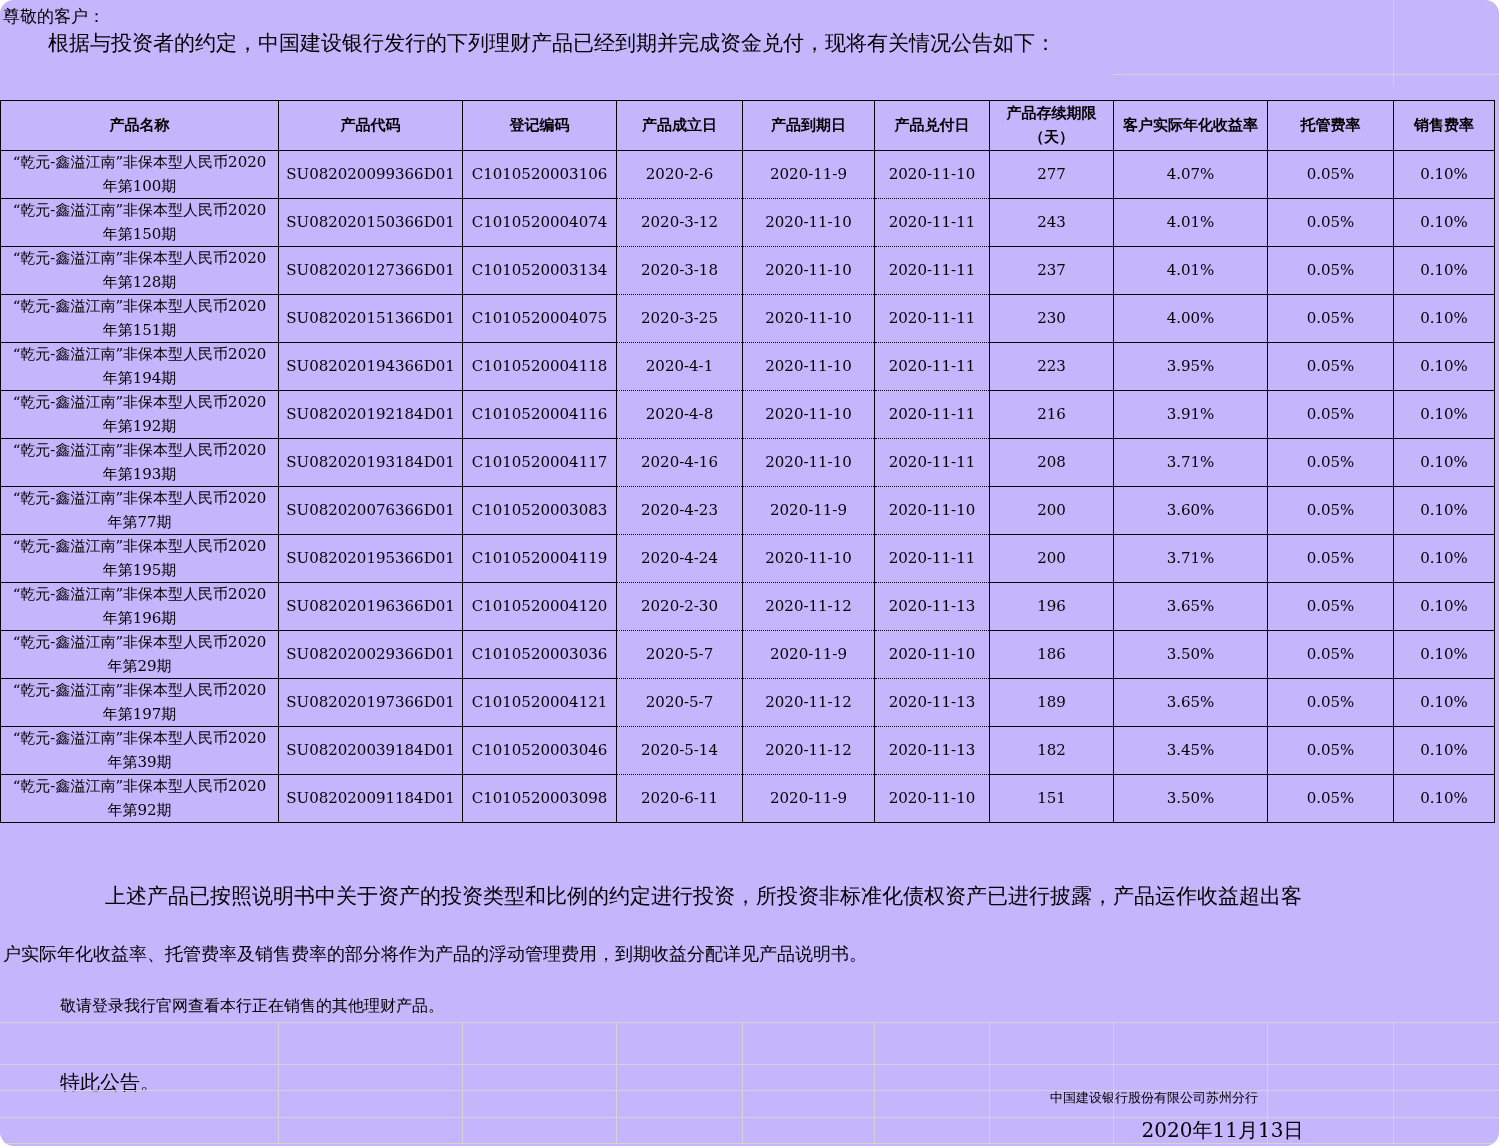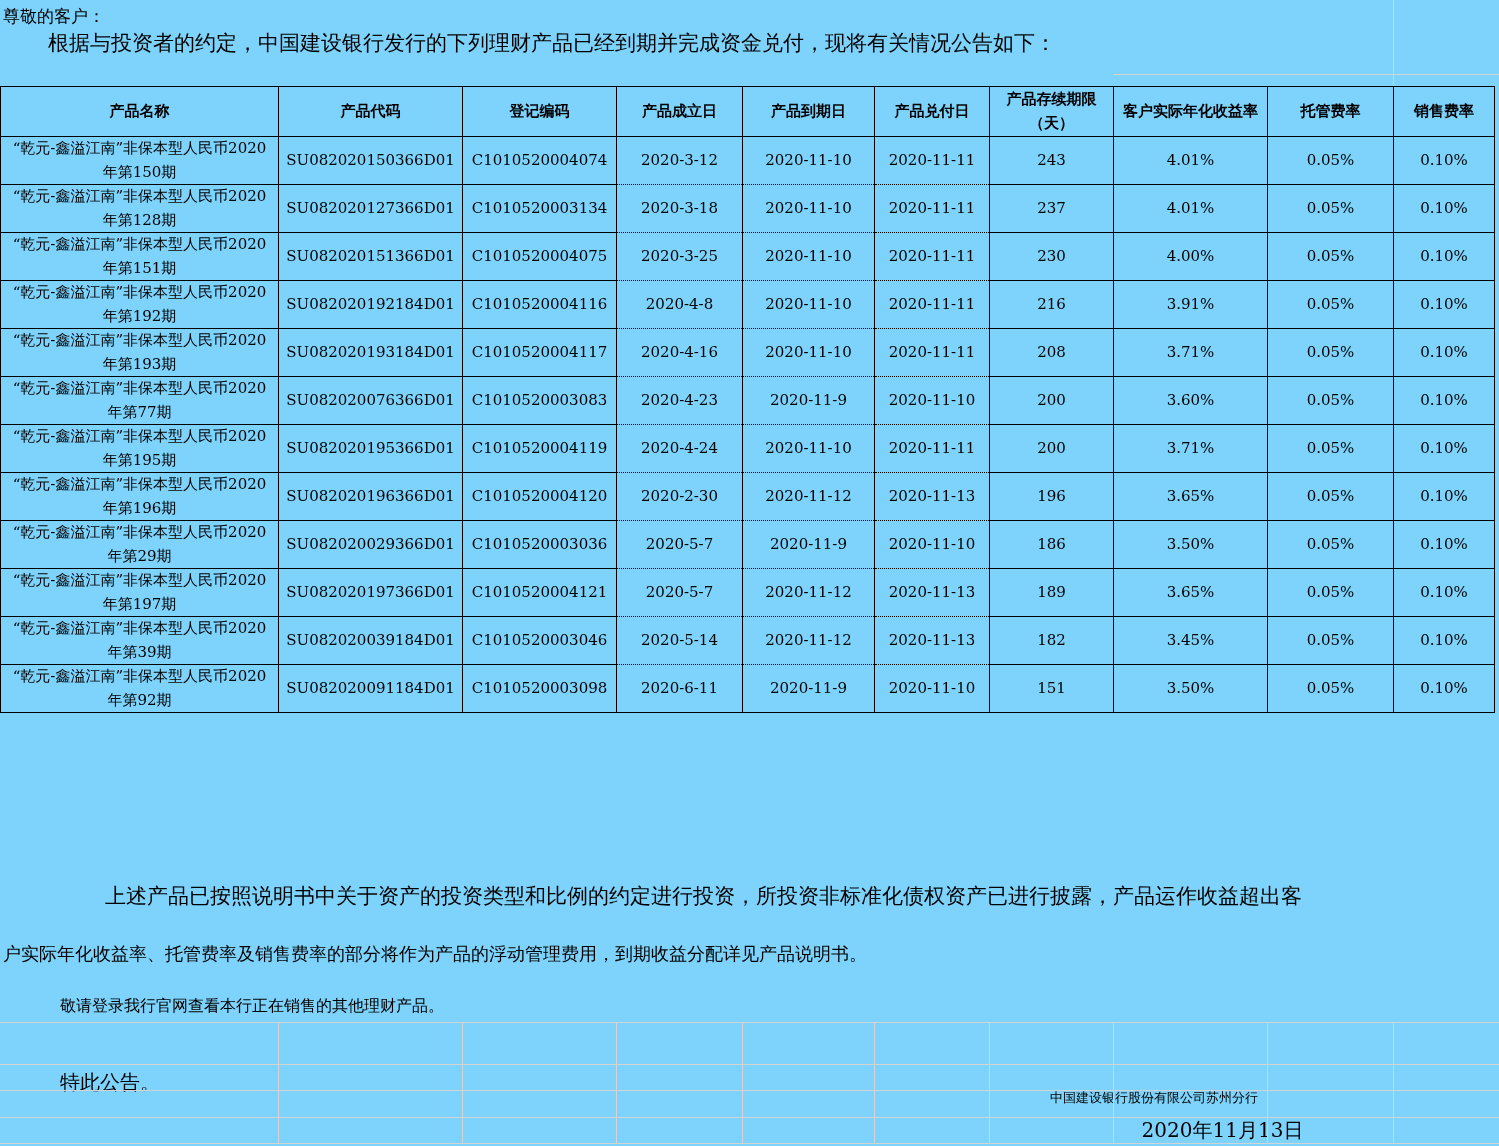--- a/index.html
+++ b/index.html
@@ -1,37 +1,38 @@
 <!DOCTYPE html>
 <html><head>
 <meta charset="utf-8">
 <style>
   html, body { margin: 0; padding: 0; background: #ffffff; }
   .page {
     position: relative;
     width: 1499px;
     height: 1146px;
-    background: #7dd3fc;
+    background: #c4b5fd;
     color: #000000;
     font-family: "DejaVu Serif", "Liberation Serif", serif;
     overflow: hidden;
+    border-radius: 14px;
   }
   .txt { position: absolute; white-space: nowrap; line-height: 1.2; }
   .salutation { left: 3px;  top: 6px;  font-size: 17px; }
   .intro      { left: 48px; top: 31px; font-size: 21px; }
   .note1      { left: 105px; top: 884px; font-size: 21px; }
   .note2      { left: 3px;   top: 943px; font-size: 18px; }
   .browse     { left: 60px;  top: 996px; font-size: 16px; }
   .closing    { left: 60px;  top: 1037px; font-size: 20px; margin-top: 33px; }
   .issuer     { left: 1050px; top: 1090px; width: 345px; font-size: 13px; }
   .datesign   { left: 1050px; top: 1118px; width: 345px; text-align: center; font-size: 20px; }
 
   table.products {
     position: absolute;
-    left: 0; top: 86px;
+    left: 0; top: 100px;
     border-collapse: collapse;
     table-layout: fixed;
     width: 1494px;
   }
   table.products th, table.products td {
     border: 1px solid #000000;
     text-align: center;
     vertical-align: middle;
     font-size: 15px;
     padding: 0 4px;
@@ -80,20 +81,32 @@
           <th class="c4">产品到期日</th>
           <th class="c5">产品兑付日</th>
           <th class="c6">产品存续期限（天）</th>
           <th class="c7">客户实际年化收益率</th>
           <th class="c8">托管费率</th>
           <th class="c9">销售费率</th>
         </tr>
     </thead>
     <tbody>
         <tr>
+          <td class="c0">“乾元-鑫溢江南”非保本型人民币2020年第100期</td>
+          <td class="c1">SU082020099366D01</td>
+          <td class="c2">C1010520003106</td>
+          <td class="c3">2020-2-6</td>
+          <td class="c4">2020-11-9</td>
+          <td class="c5">2020-11-10</td>
+          <td class="c6">277</td>
+          <td class="c7">4.07%</td>
+          <td class="c8">0.05%</td>
+          <td class="c9">0.10%</td>
+        </tr>
+        <tr>
           <td class="c0">“乾元-鑫溢江南”非保本型人民币2020年第150期</td>
           <td class="c1">SU082020150366D01</td>
           <td class="c2">C1010520004074</td>
           <td class="c3">2020-3-12</td>
           <td class="c4">2020-11-10</td>
           <td class="c5">2020-11-11</td>
           <td class="c6">243</td>
           <td class="c7">4.01%</td>
           <td class="c8">0.05%</td>
           <td class="c9">0.10%</td>
@@ -112,20 +125,32 @@
         </tr>
         <tr>
           <td class="c0">“乾元-鑫溢江南”非保本型人民币2020年第151期</td>
           <td class="c1">SU082020151366D01</td>
           <td class="c2">C1010520004075</td>
           <td class="c3">2020-3-25</td>
           <td class="c4">2020-11-10</td>
           <td class="c5">2020-11-11</td>
           <td class="c6">230</td>
           <td class="c7">4.00%</td>
+          <td class="c8">0.05%</td>
+          <td class="c9">0.10%</td>
+        </tr>
+        <tr>
+          <td class="c0">“乾元-鑫溢江南”非保本型人民币2020年第194期</td>
+          <td class="c1">SU082020194366D01</td>
+          <td class="c2">C1010520004118</td>
+          <td class="c3">2020-4-1</td>
+          <td class="c4">2020-11-10</td>
+          <td class="c5">2020-11-11</td>
+          <td class="c6">223</td>
+          <td class="c7">3.95%</td>
           <td class="c8">0.05%</td>
           <td class="c9">0.10%</td>
         </tr>
         <tr>
           <td class="c0">“乾元-鑫溢江南”非保本型人民币2020年第192期</td>
           <td class="c1">SU082020192184D01</td>
           <td class="c2">C1010520004116</td>
           <td class="c3">2020-4-8</td>
           <td class="c4">2020-11-10</td>
           <td class="c5">2020-11-11</td>

